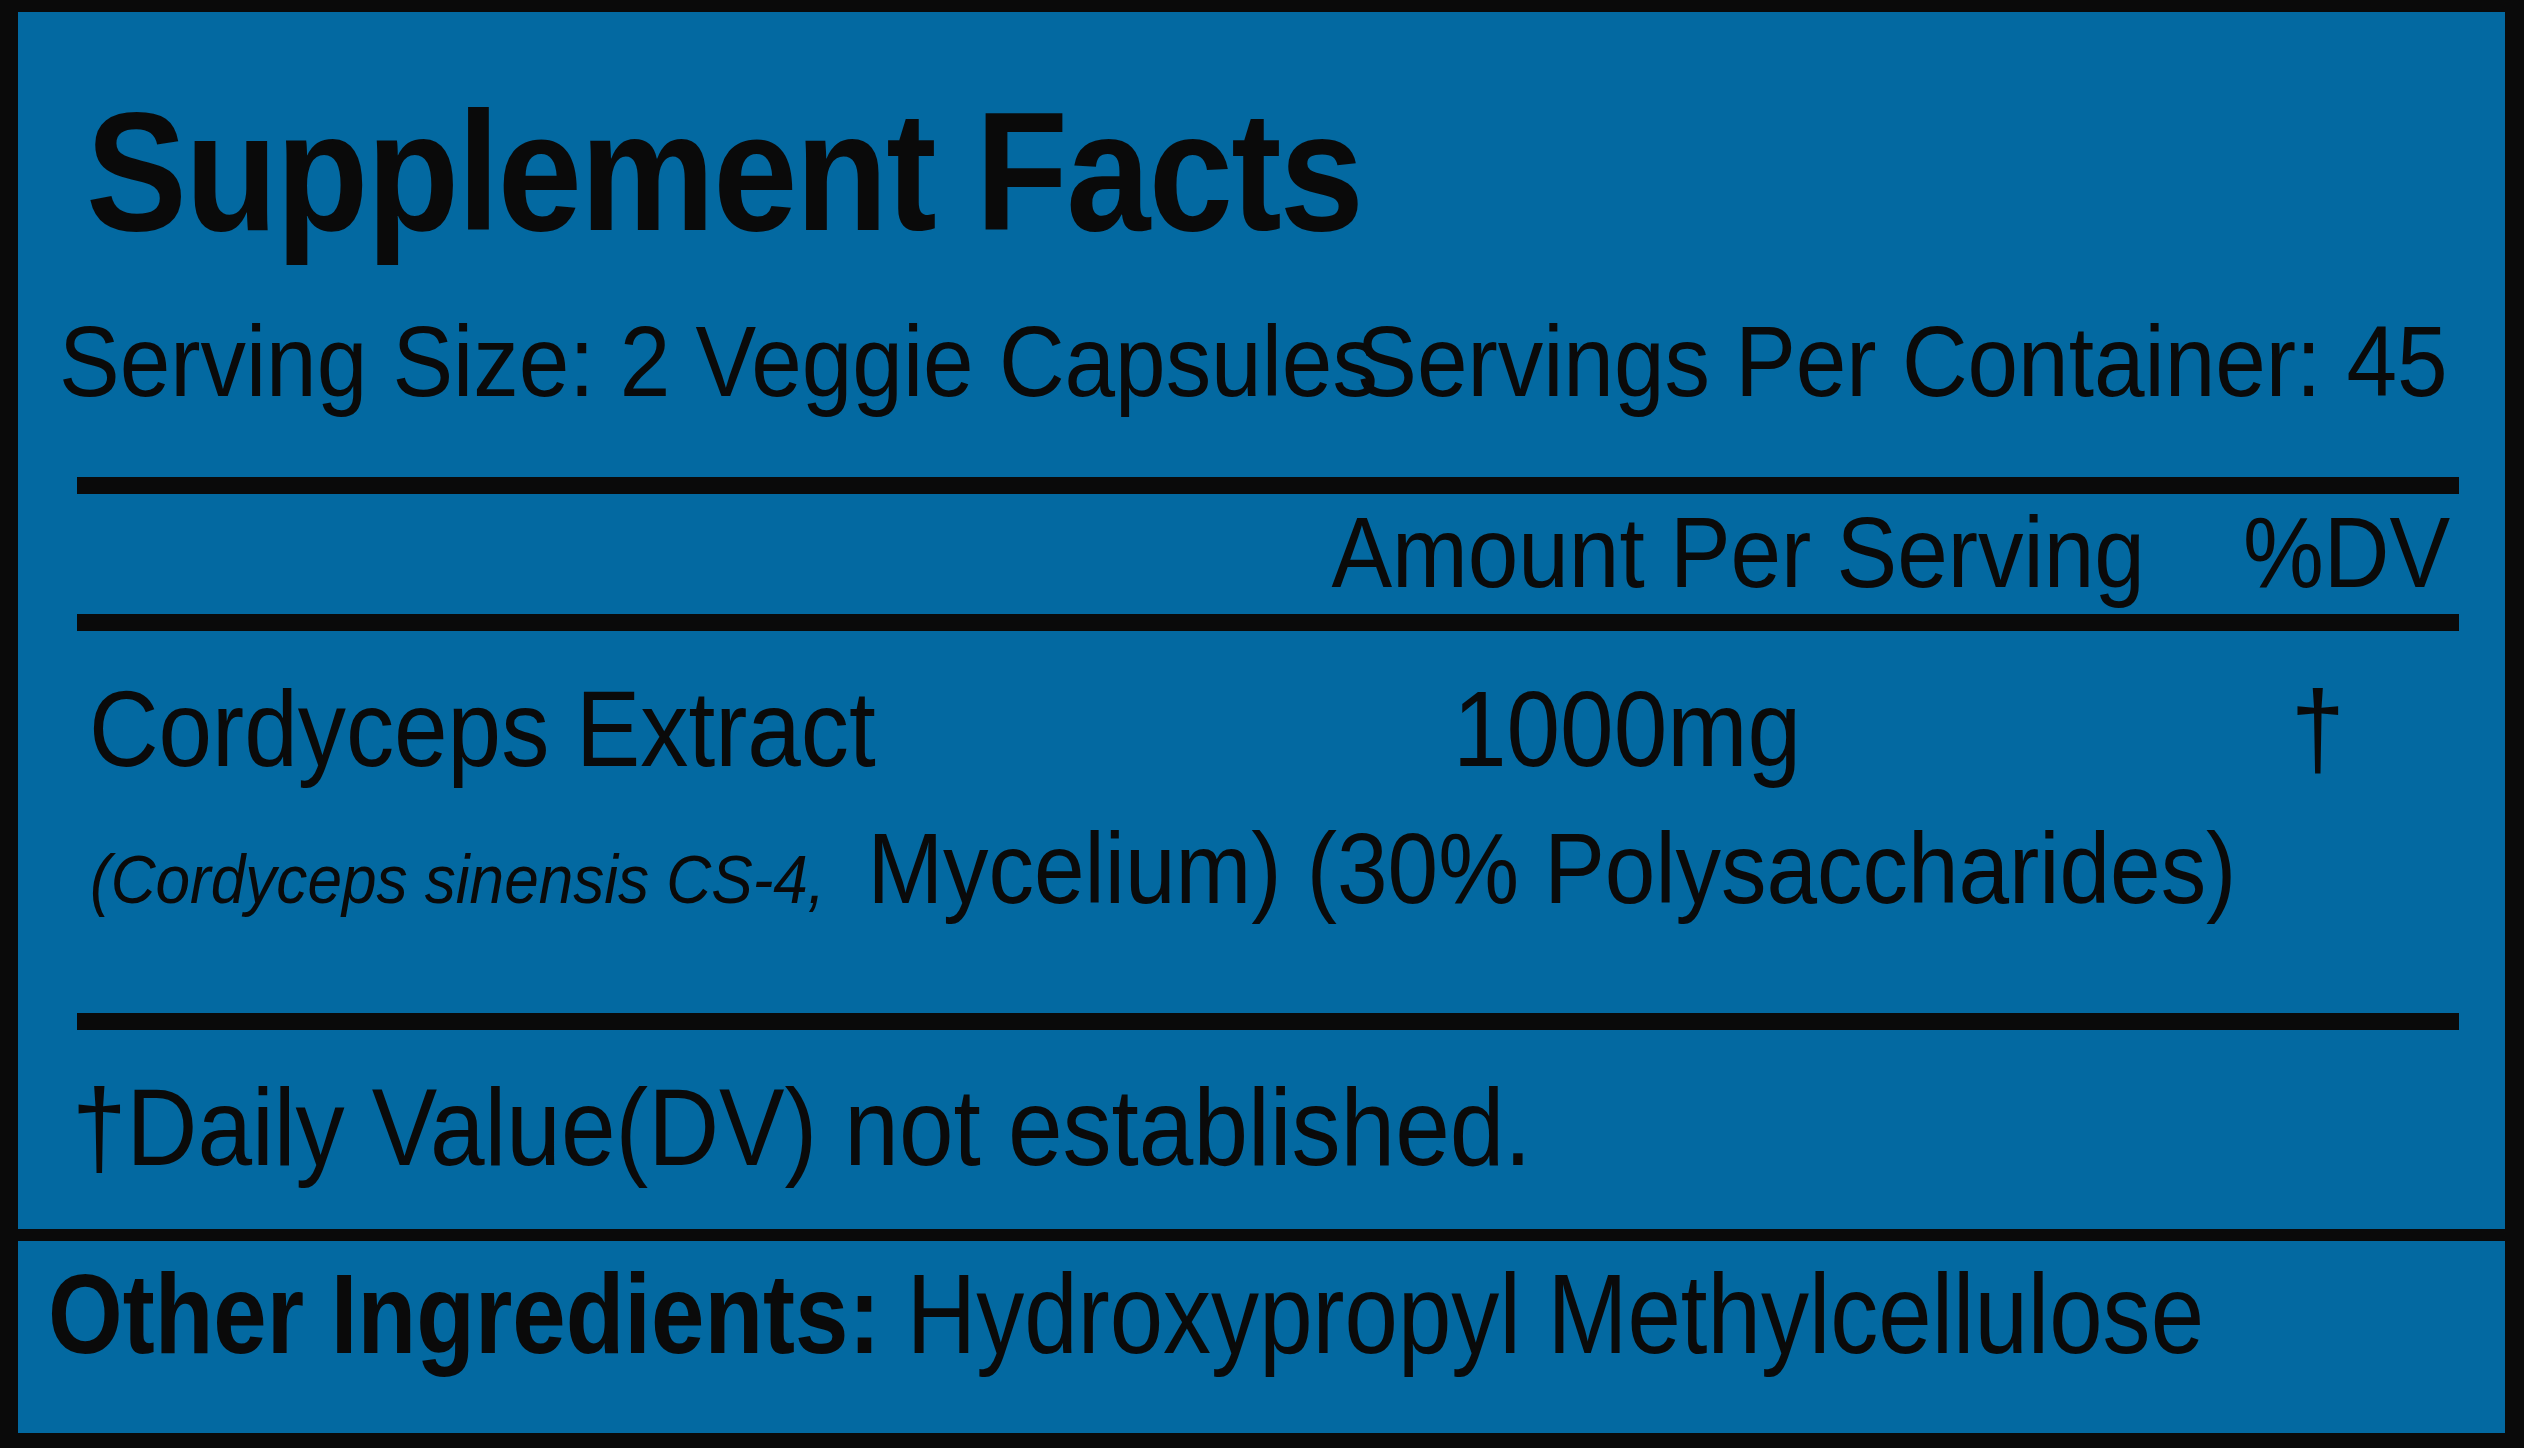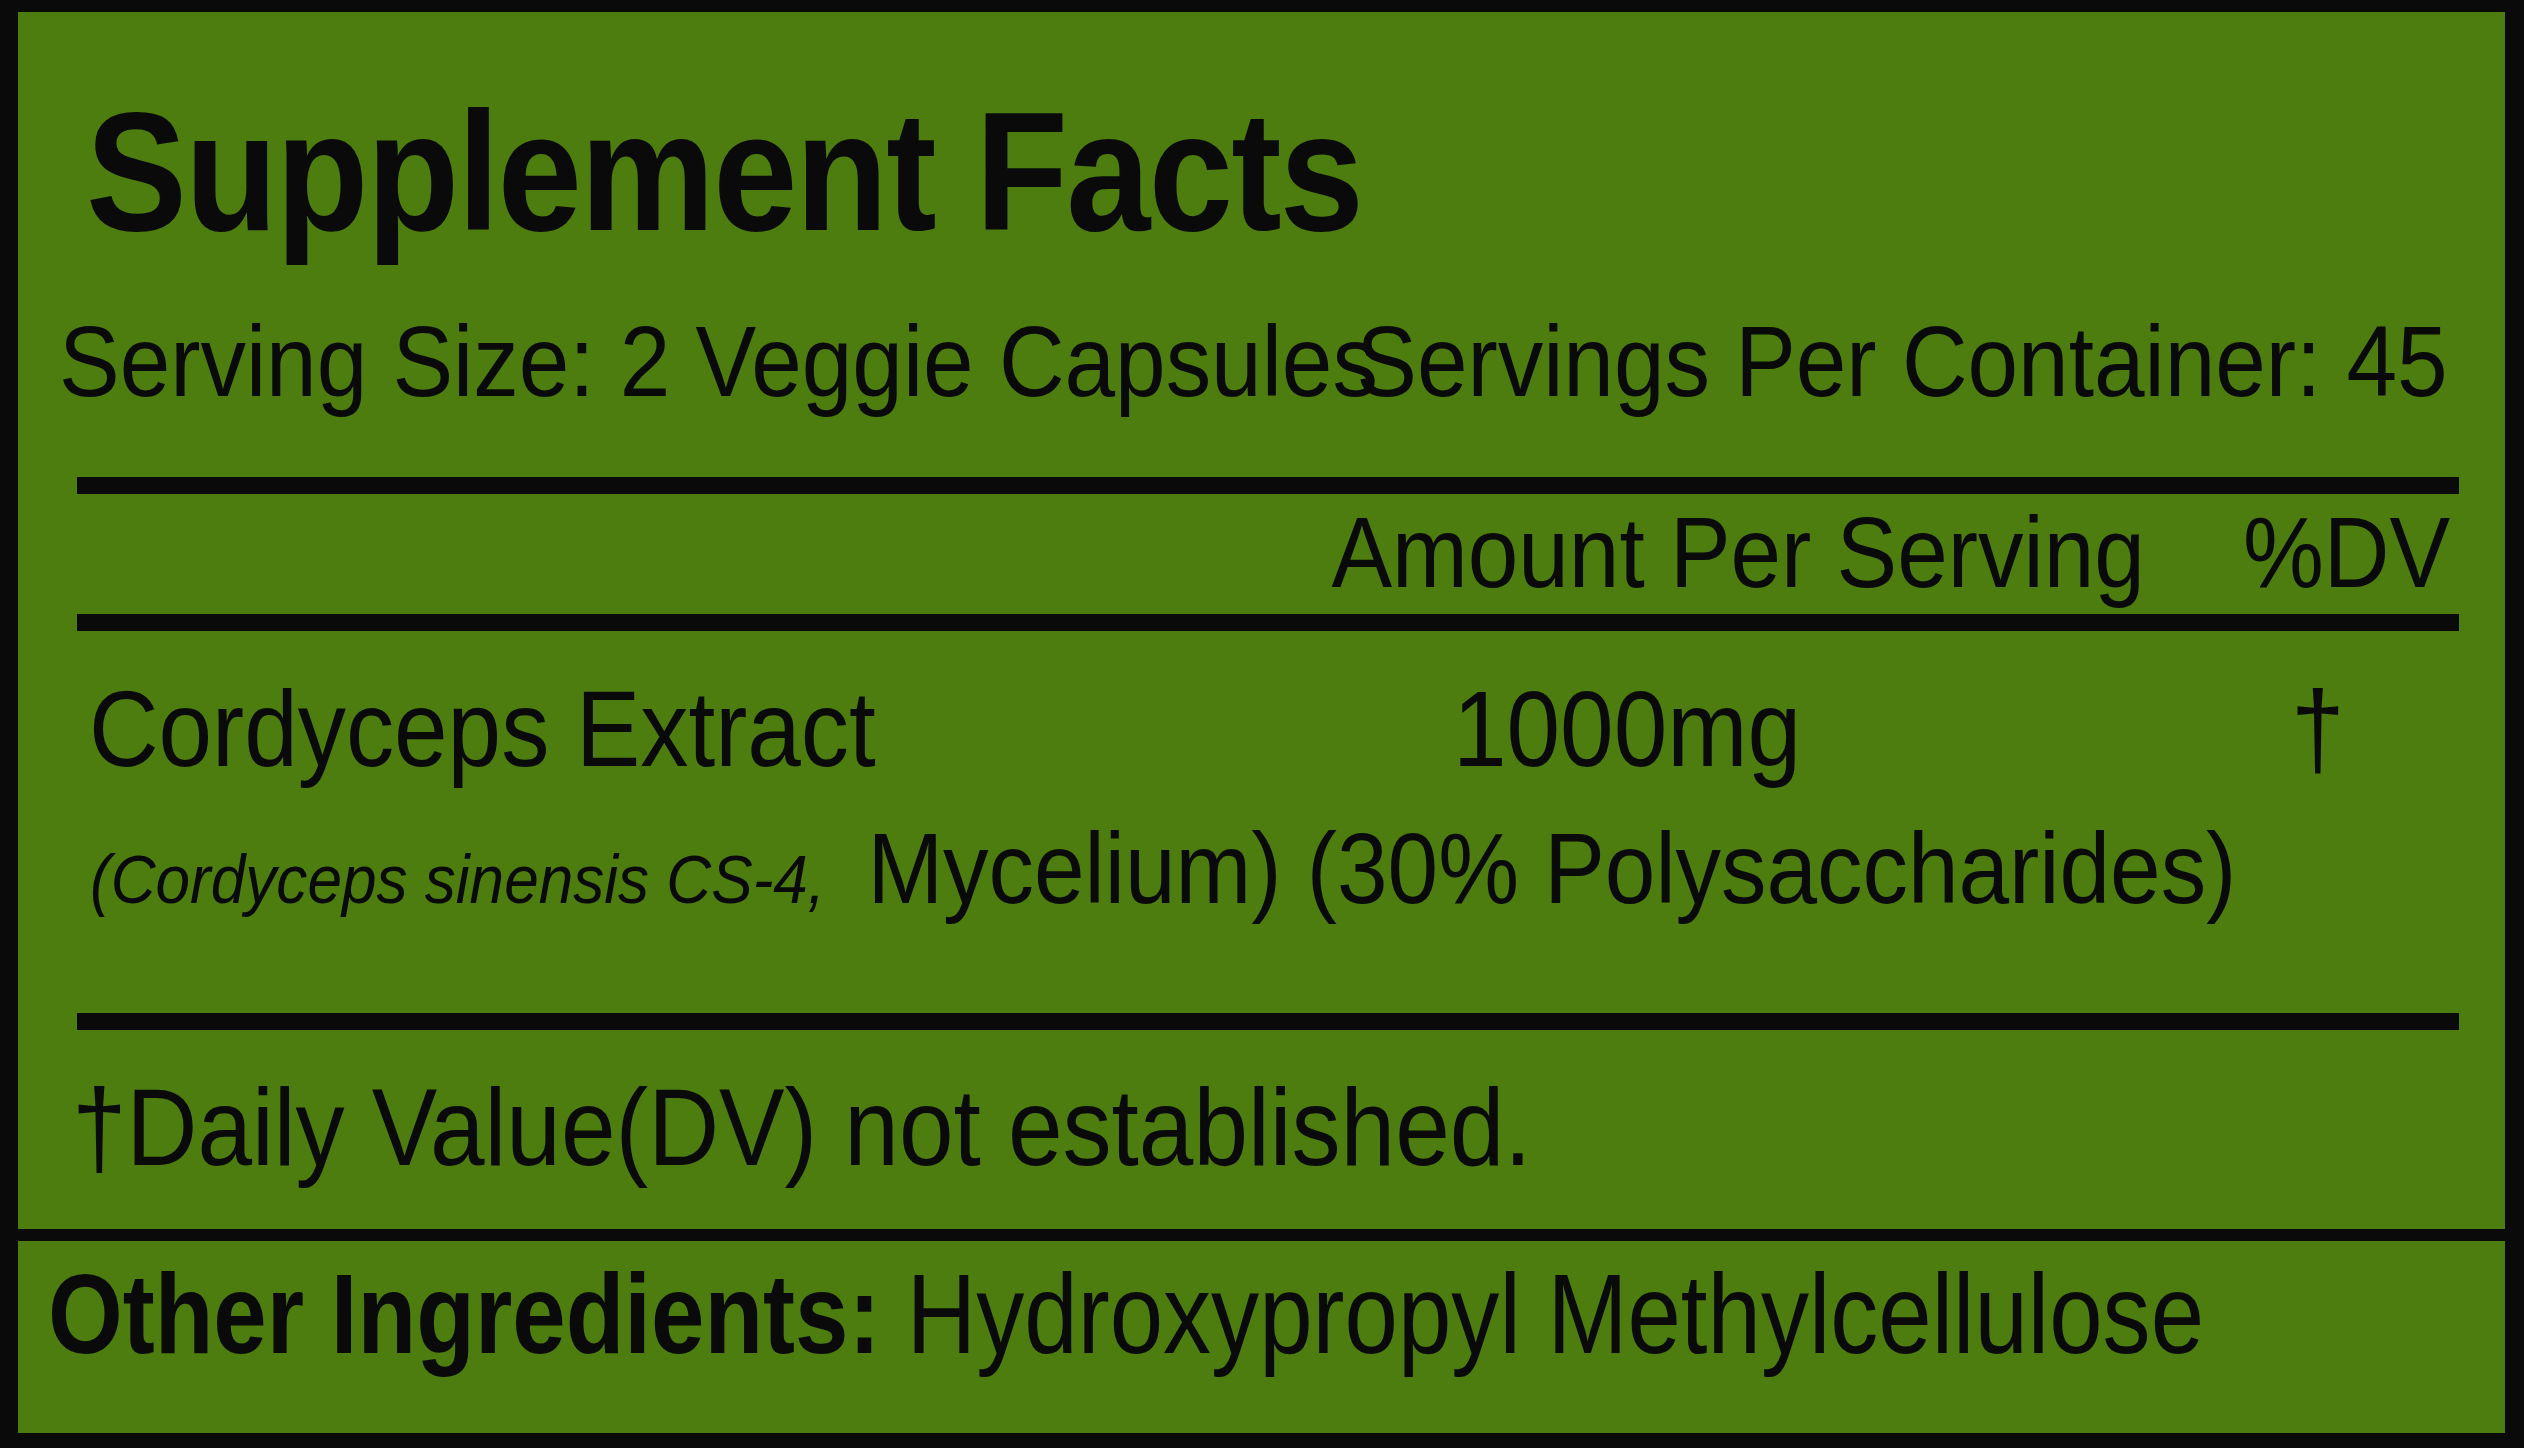--- a/index.html
+++ b/index.html
@@ -1,20 +1,20 @@
 <!DOCTYPE html>
 <html style="font-size:14.5px"><head>
 <meta charset="utf-8">
 <style>
   html,body{margin:0;padding:0;background:#000;}
   .sheet{
     position:relative;
     width:2525px;height:1449px;
     box-sizing:border-box;
-    background:#4d7c0f;
+    background:#0369a1;
     border-style:solid;
     border-color:#0a0a0a;
     border-width:12.7px 20px 16.3px 18px;
     font-family:"Liberation Sans", sans-serif;
     color:#0a0a0a;
     overflow:hidden;
     text-align:center;
   }
   .inner{position:relative;width:100%;height:100%;}
   .abs{position:absolute;white-space:nowrap;line-height:1;}

